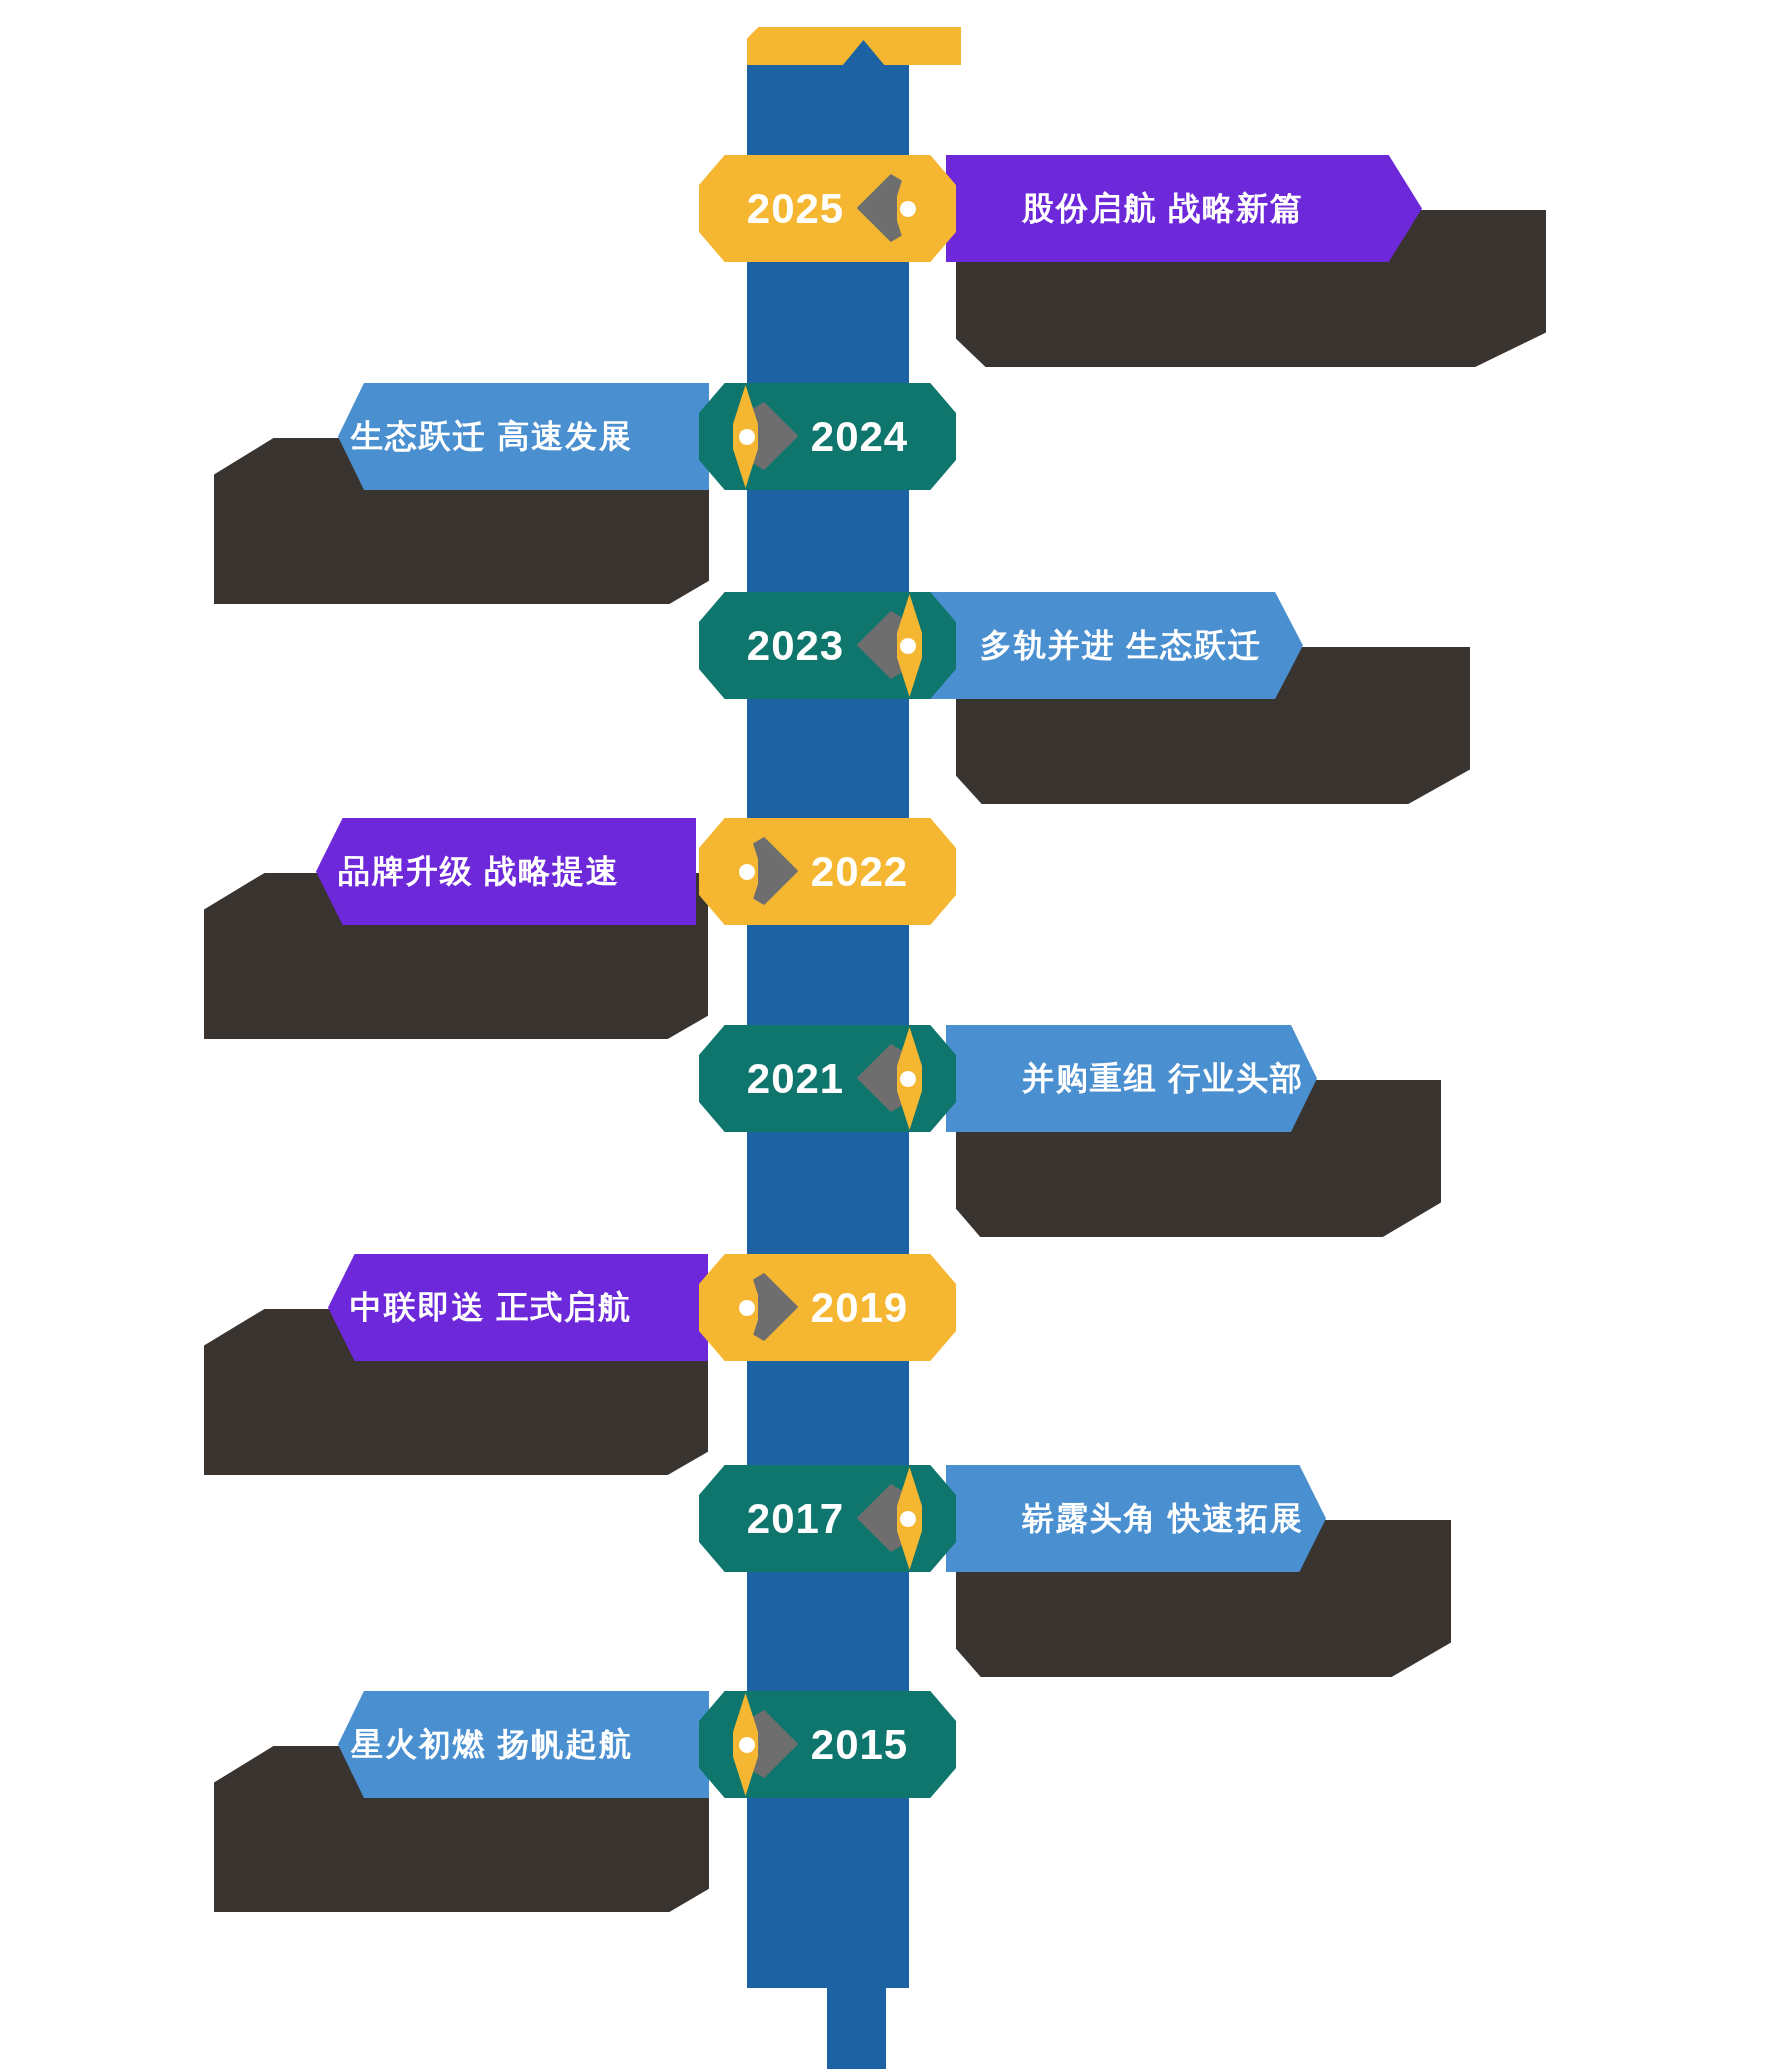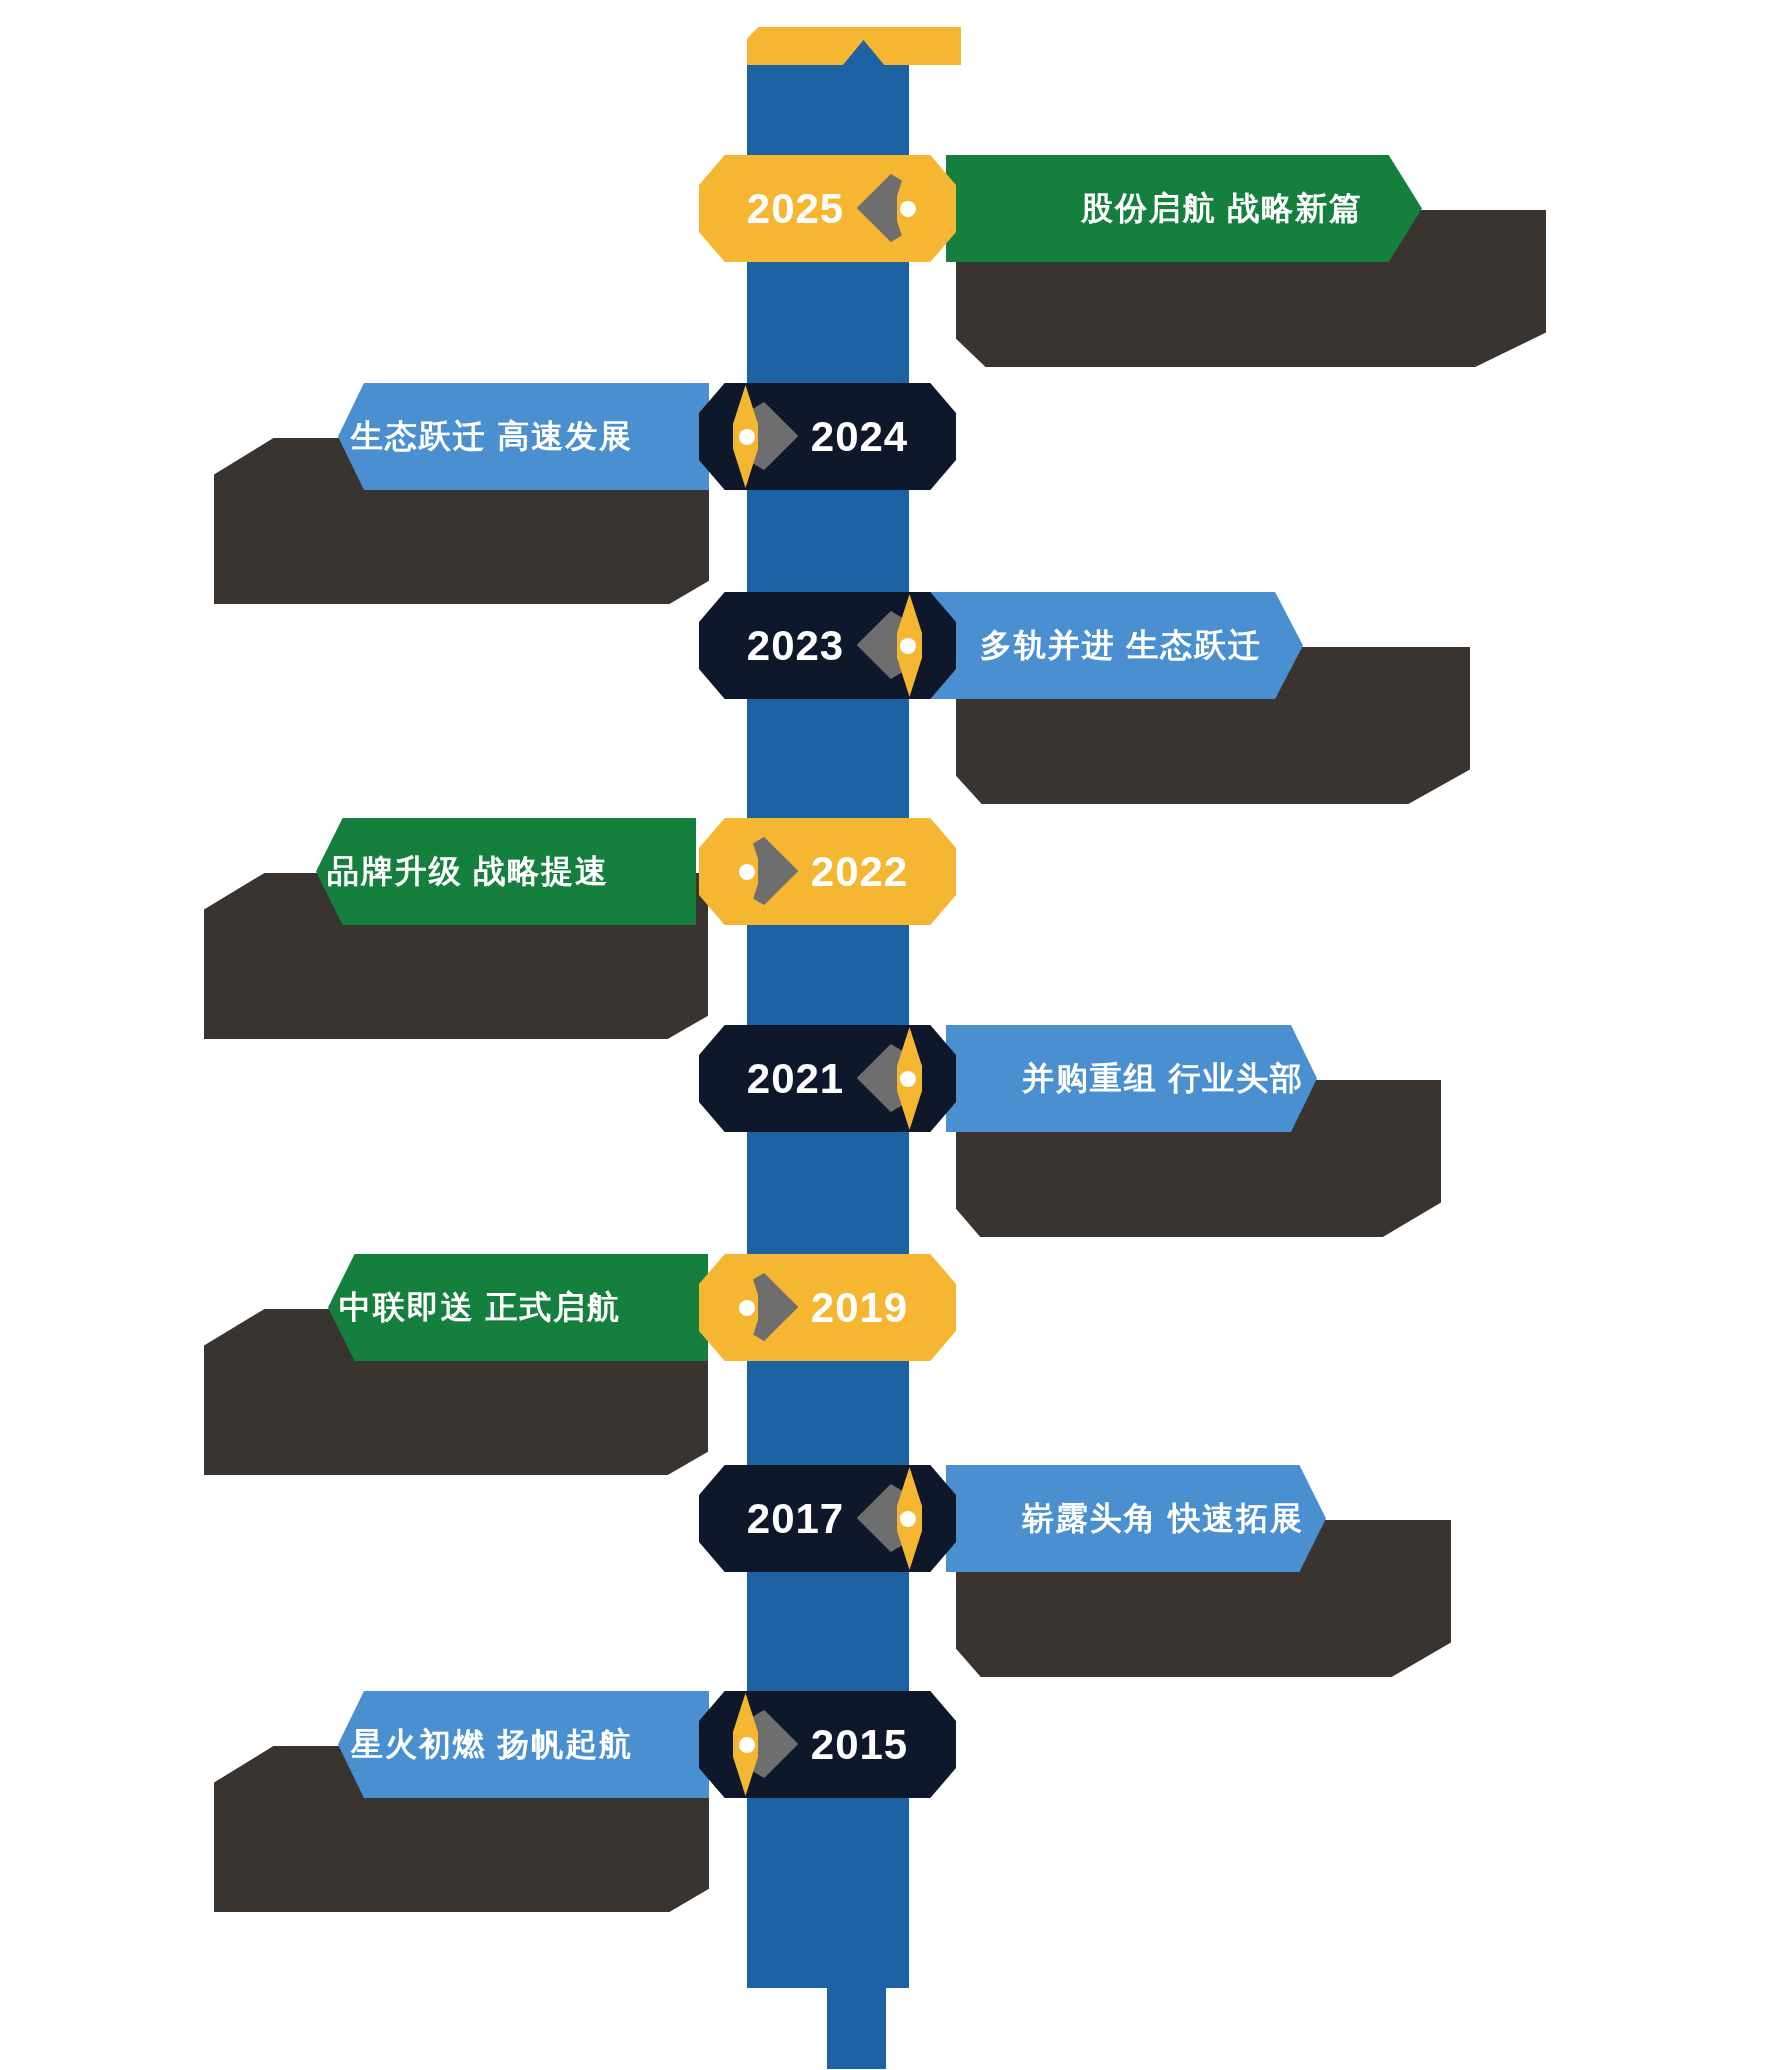--- a/index.html
+++ b/index.html
@@ -62,21 +62,21 @@
     position:absolute;
     width:257px;
     height:107px;
     display:flex;
     align-items:center;
     justify-content:center;
     clip-path:polygon(0 28%,10% 0,90% 0,100% 28%,100% 72%,90% 100%,10% 100%,0 72%);
     z-index:6;
   }   
   .badge.yellow{ background:#F5B731; }
-  .badge.blue  { background:#0f172a; }
+  .badge.blue  { background:#0f766e; }
   .badge .year{
     color:#ffffff;
     font-size:42px;
     font-weight:700;
     letter-spacing:1px;
     line-height:1;
     white-space:nowrap;
   }
   
   .badge.label-right .year{ transform:translateX(-32px); }
@@ -104,21 +104,21 @@
     box-sizing:border-box;
     clip-path:polygon(0 0,93% 0,100% 50%,93% 100%,0 100%);
   }
   
   .panel.left{
     justify-content:flex-end;
     padding-right:76px;
     box-sizing:border-box;
     clip-path:polygon(7% 0,100% 0,100% 100%,7% 100%,0 50%);
   }
-  .panel.yellow{ background:#15803d;justify-content:center; }
+  .panel.yellow{ background:#6d28d9; }
   .panel.blue  { background:#4A90D0; }
 
   
   .shadow{
     position:absolute;
     background:#3A3431;
     z-index:2;
   }
 
   

